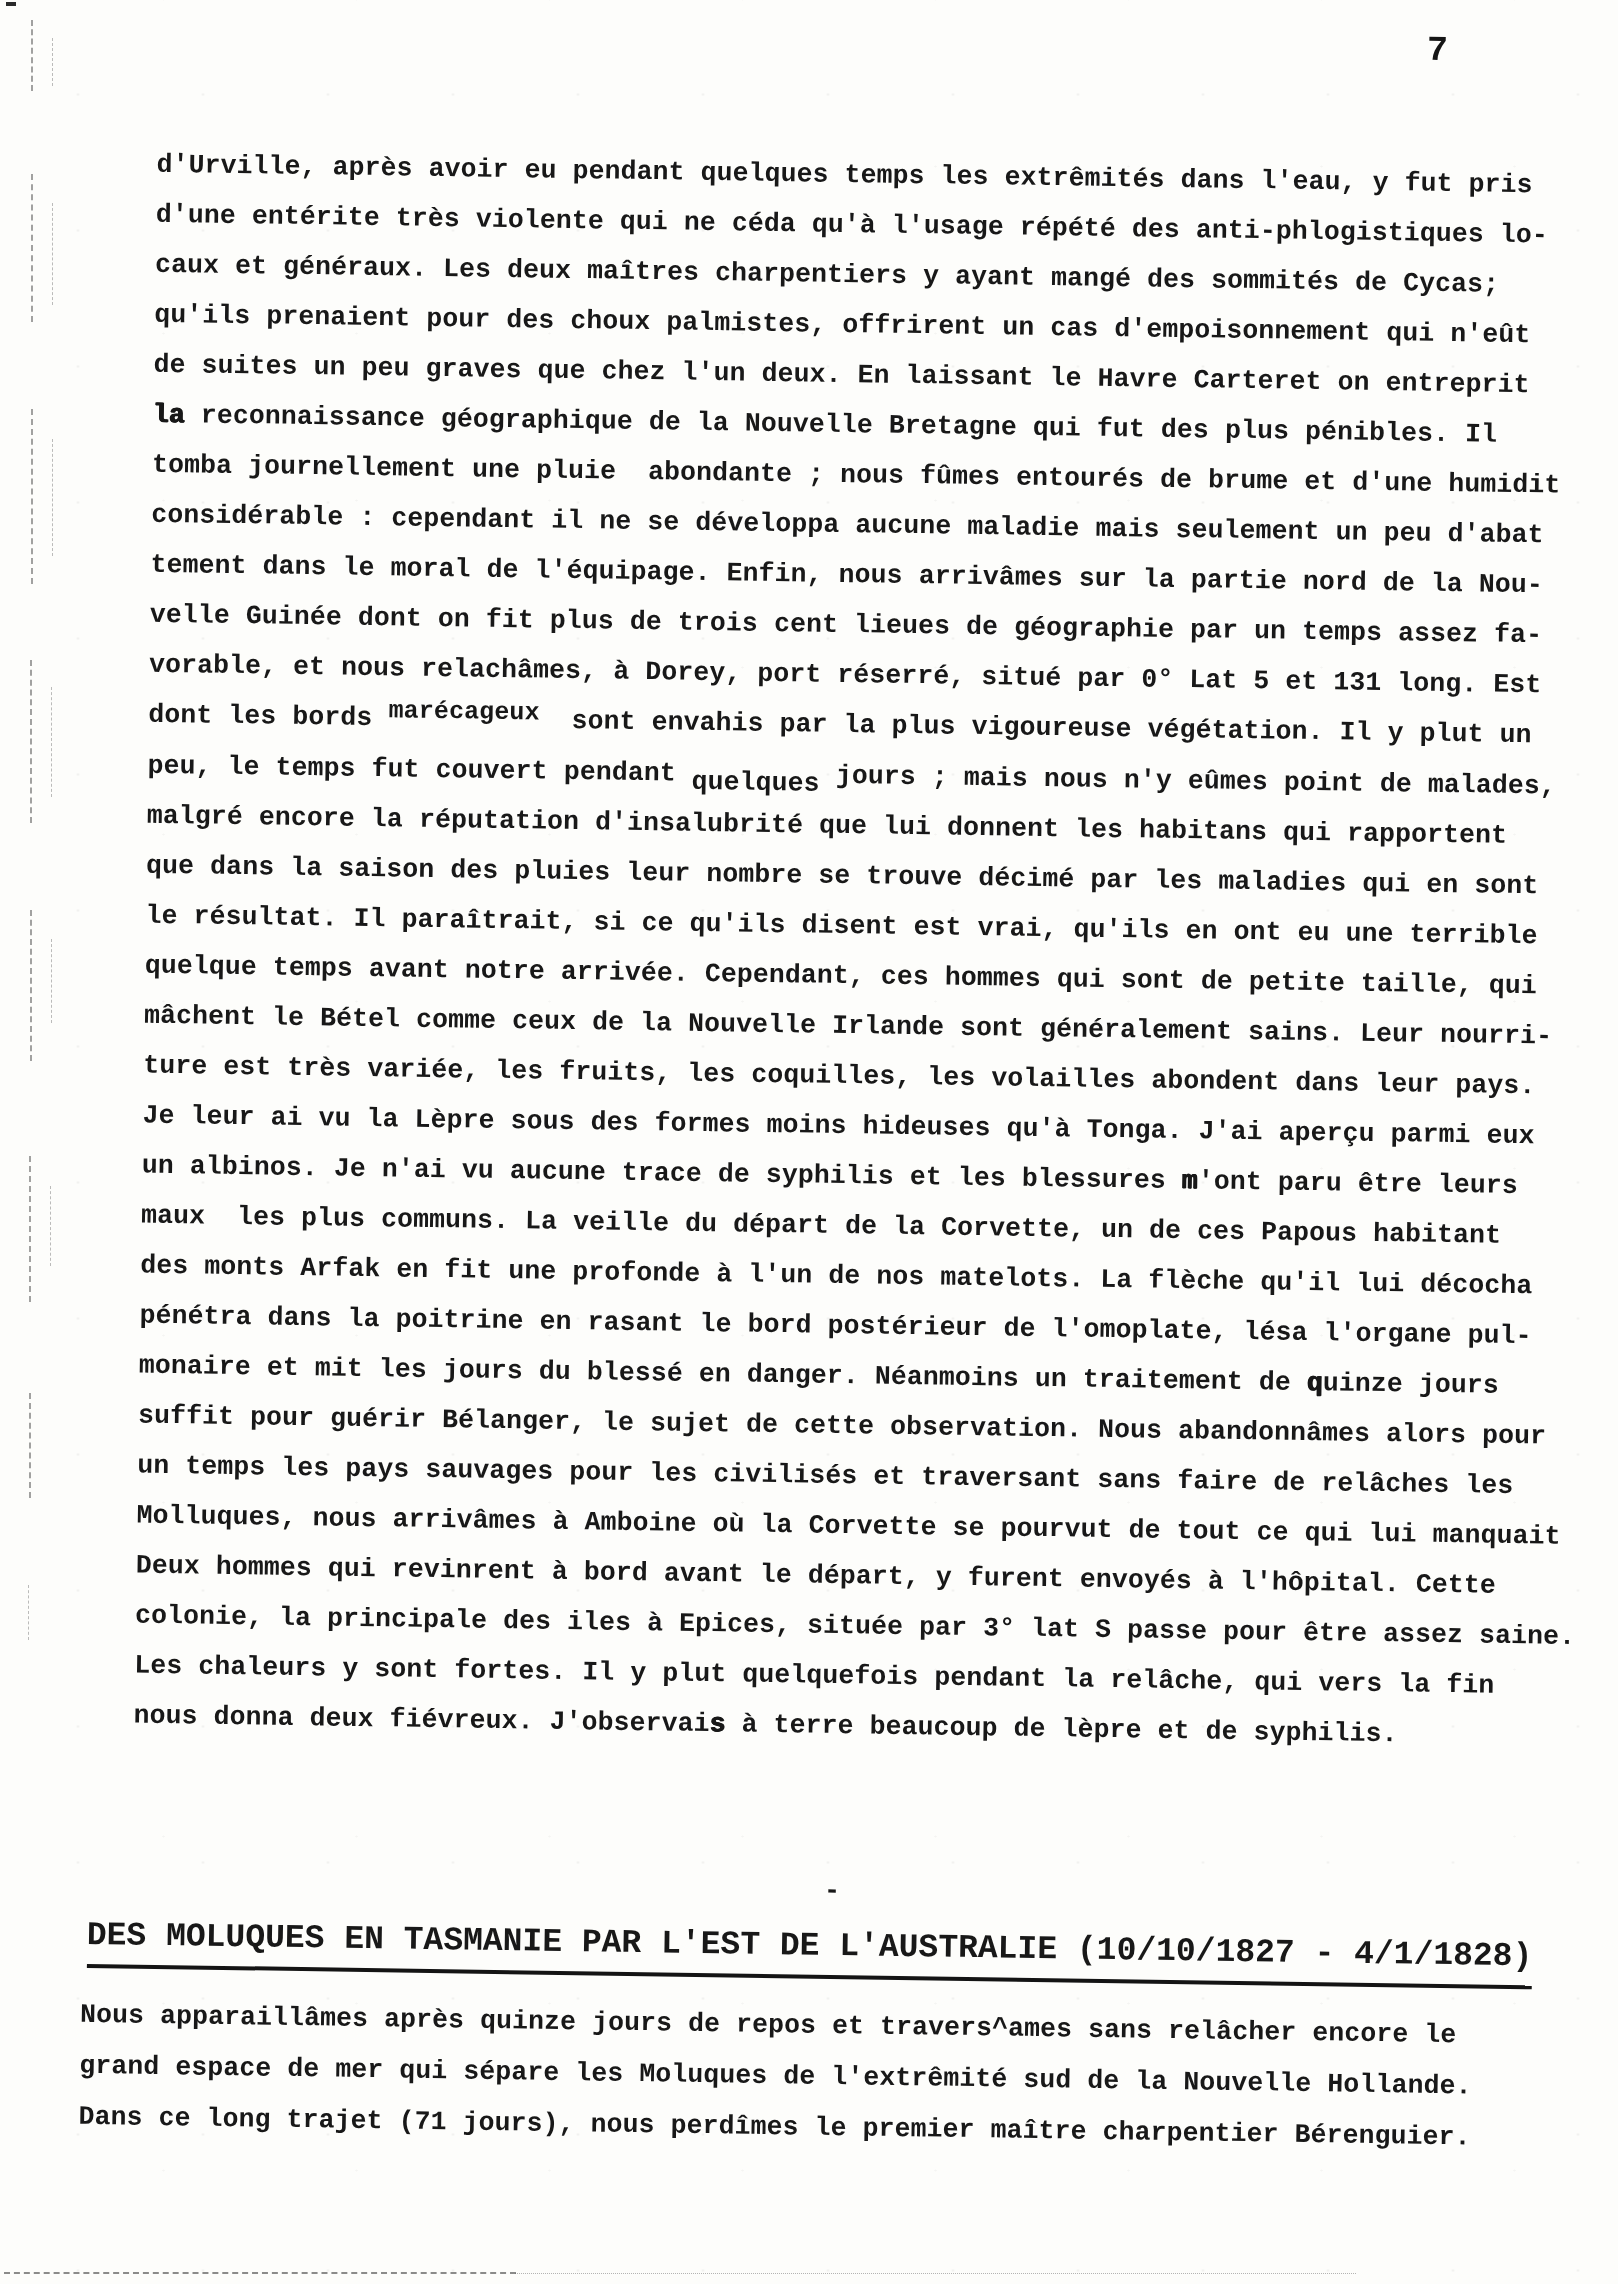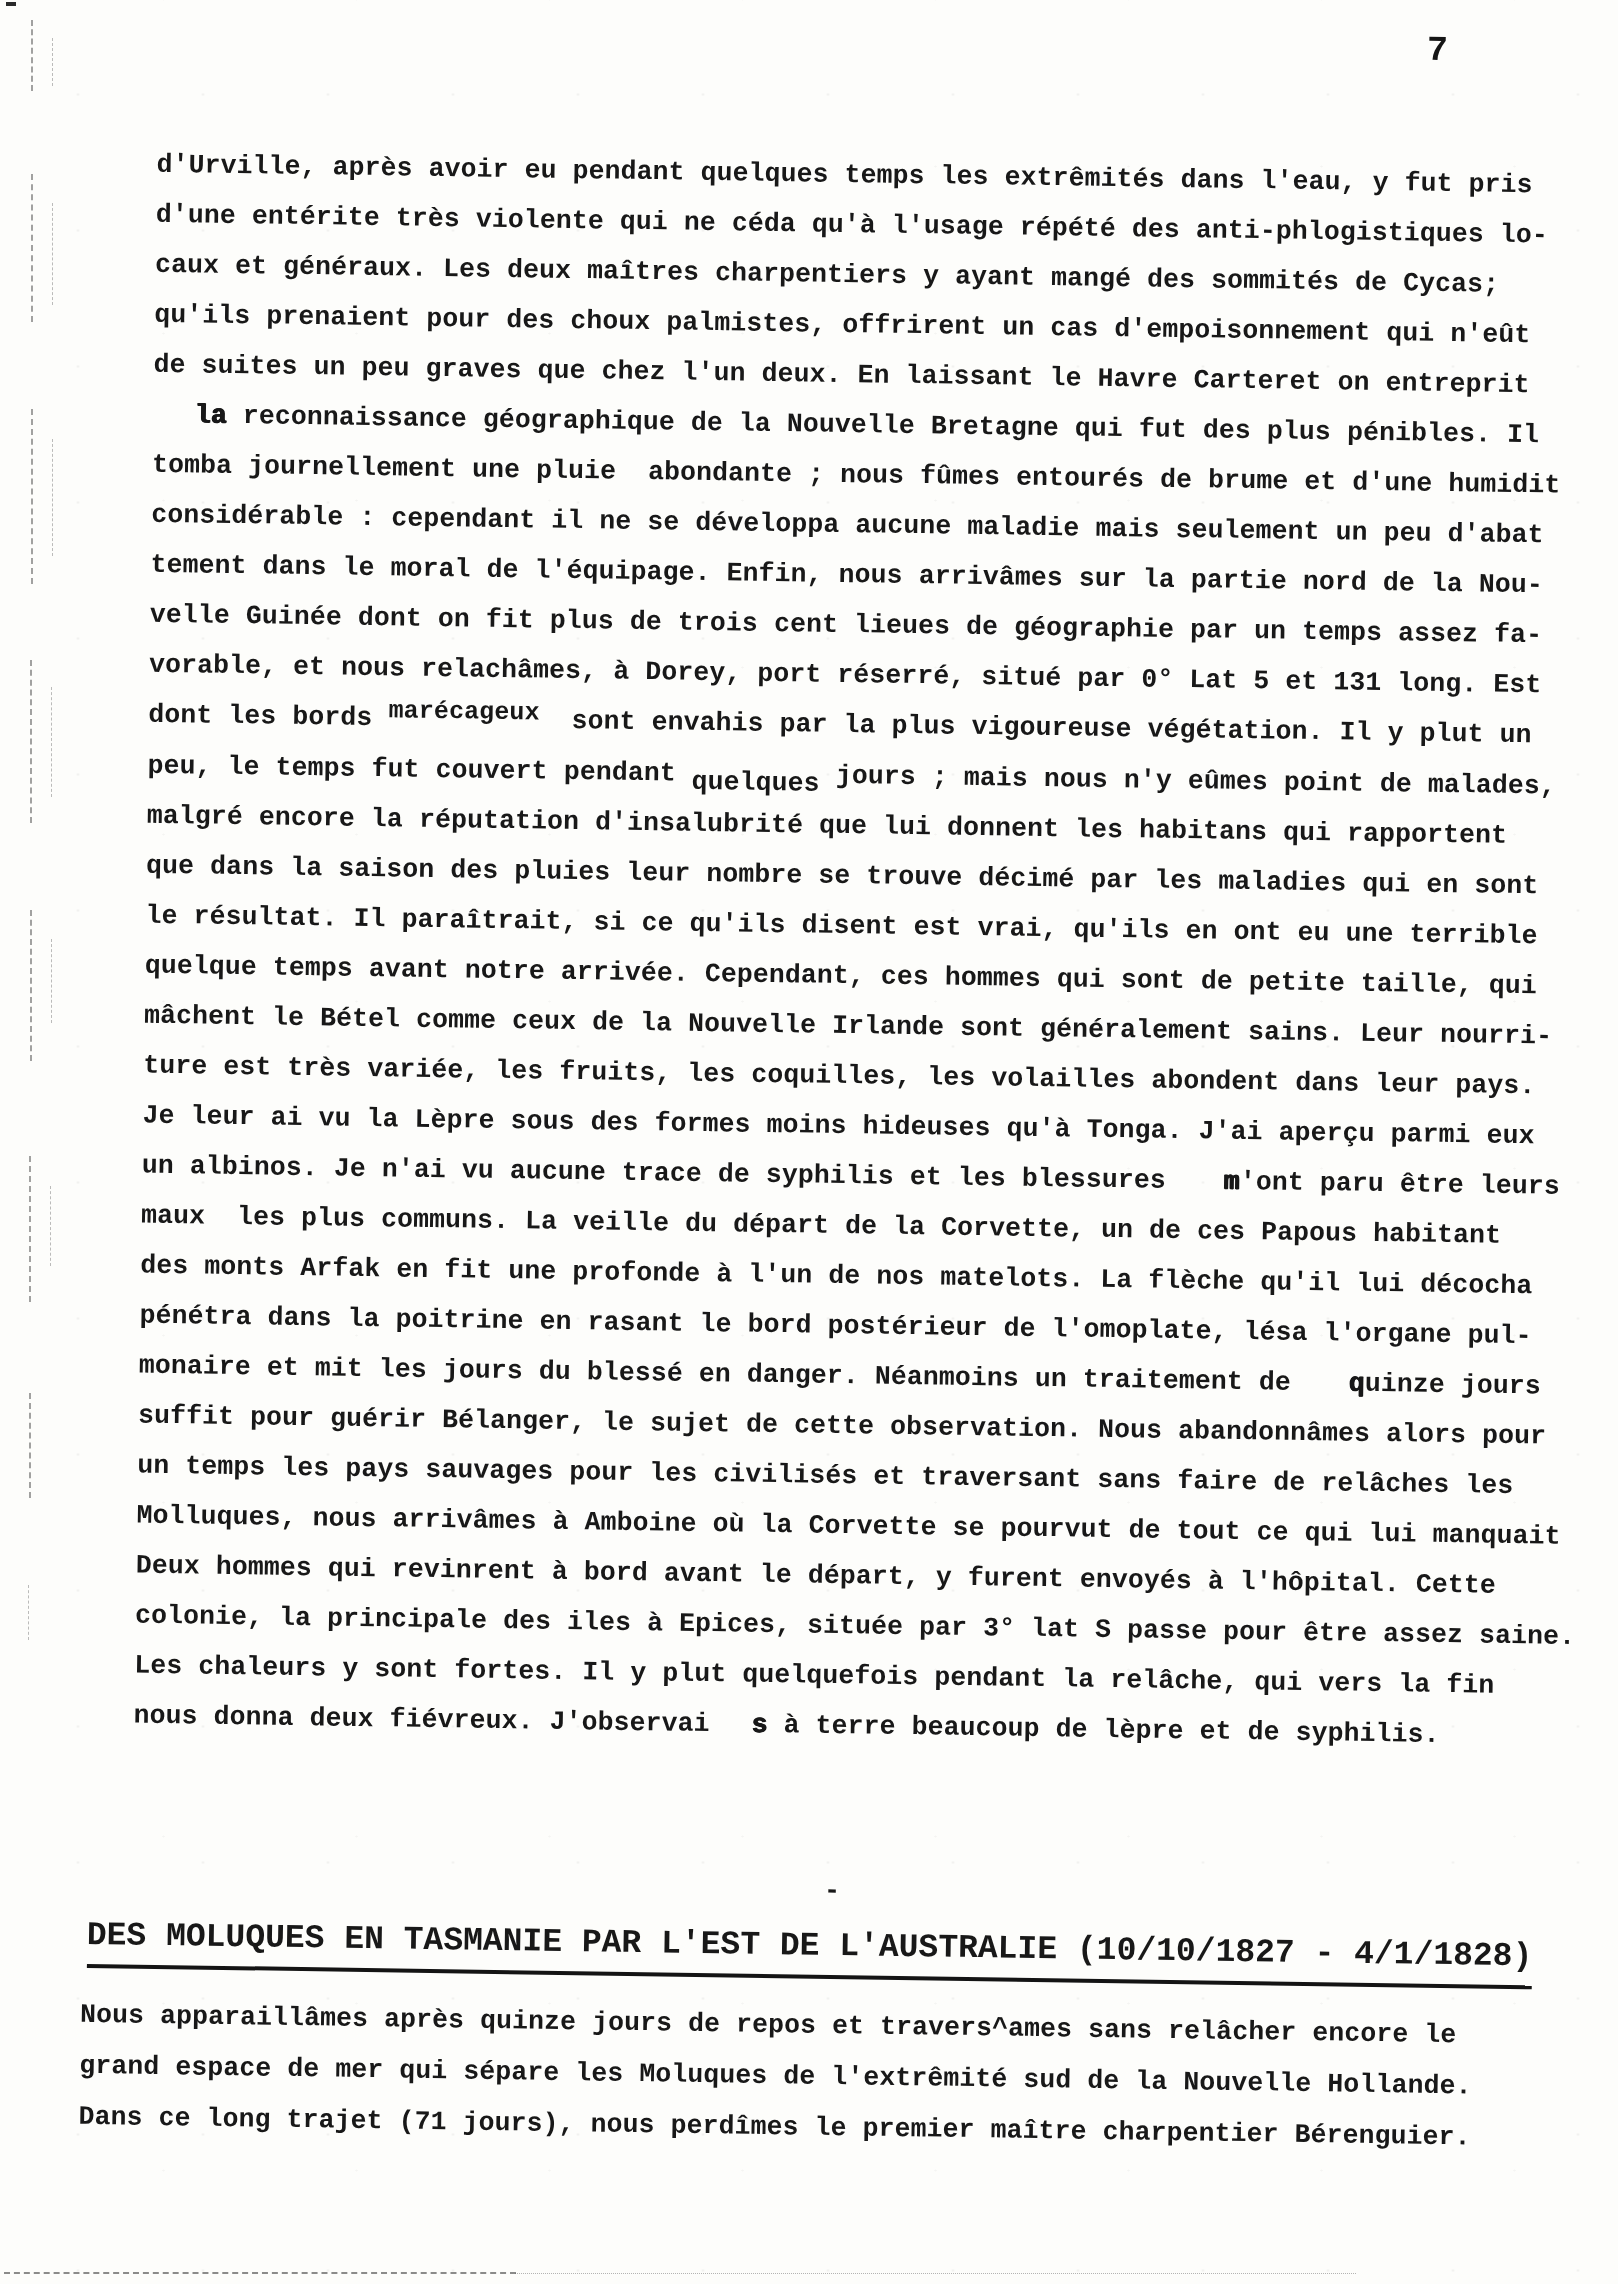--- a/index.html
+++ b/index.html
@@ -27,21 +27,21 @@
     transform:rotate(0.85deg); transform-origin:0 0;
   }
   .body-block { margin-left:49px; }
   .tl {
     white-space:pre;
     font-size:26.5px; line-height:50px; font-weight:bold;
     letter-spacing:0.1px;
   }
   .raised { position:relative; top:-8.2px; font-size:25px; }
   .lowered { position:relative; top:8.2px; }
-  .ov { text-shadow:0.6px 0 currentColor, -0.6px 0 currentColor, 0 0.5px currentColor;margin-left:42px; }
+  .ov { text-shadow:0.6px 0 currentColor, -0.6px 0 currentColor, 0 0.5px currentColor; }
   .dash-sep {
     position:absolute; left:742px; top:1716px;
     font-size:26.5px; line-height:50px; font-weight:bold;
   }
   .section-heading {
     position:absolute; left:5.5px; top:1777px; margin:0;
     display:inline-block;
     font-size:33px; line-height:40px; font-weight:bold;
     white-space:pre;
     border-bottom:4.6px solid #141414;

